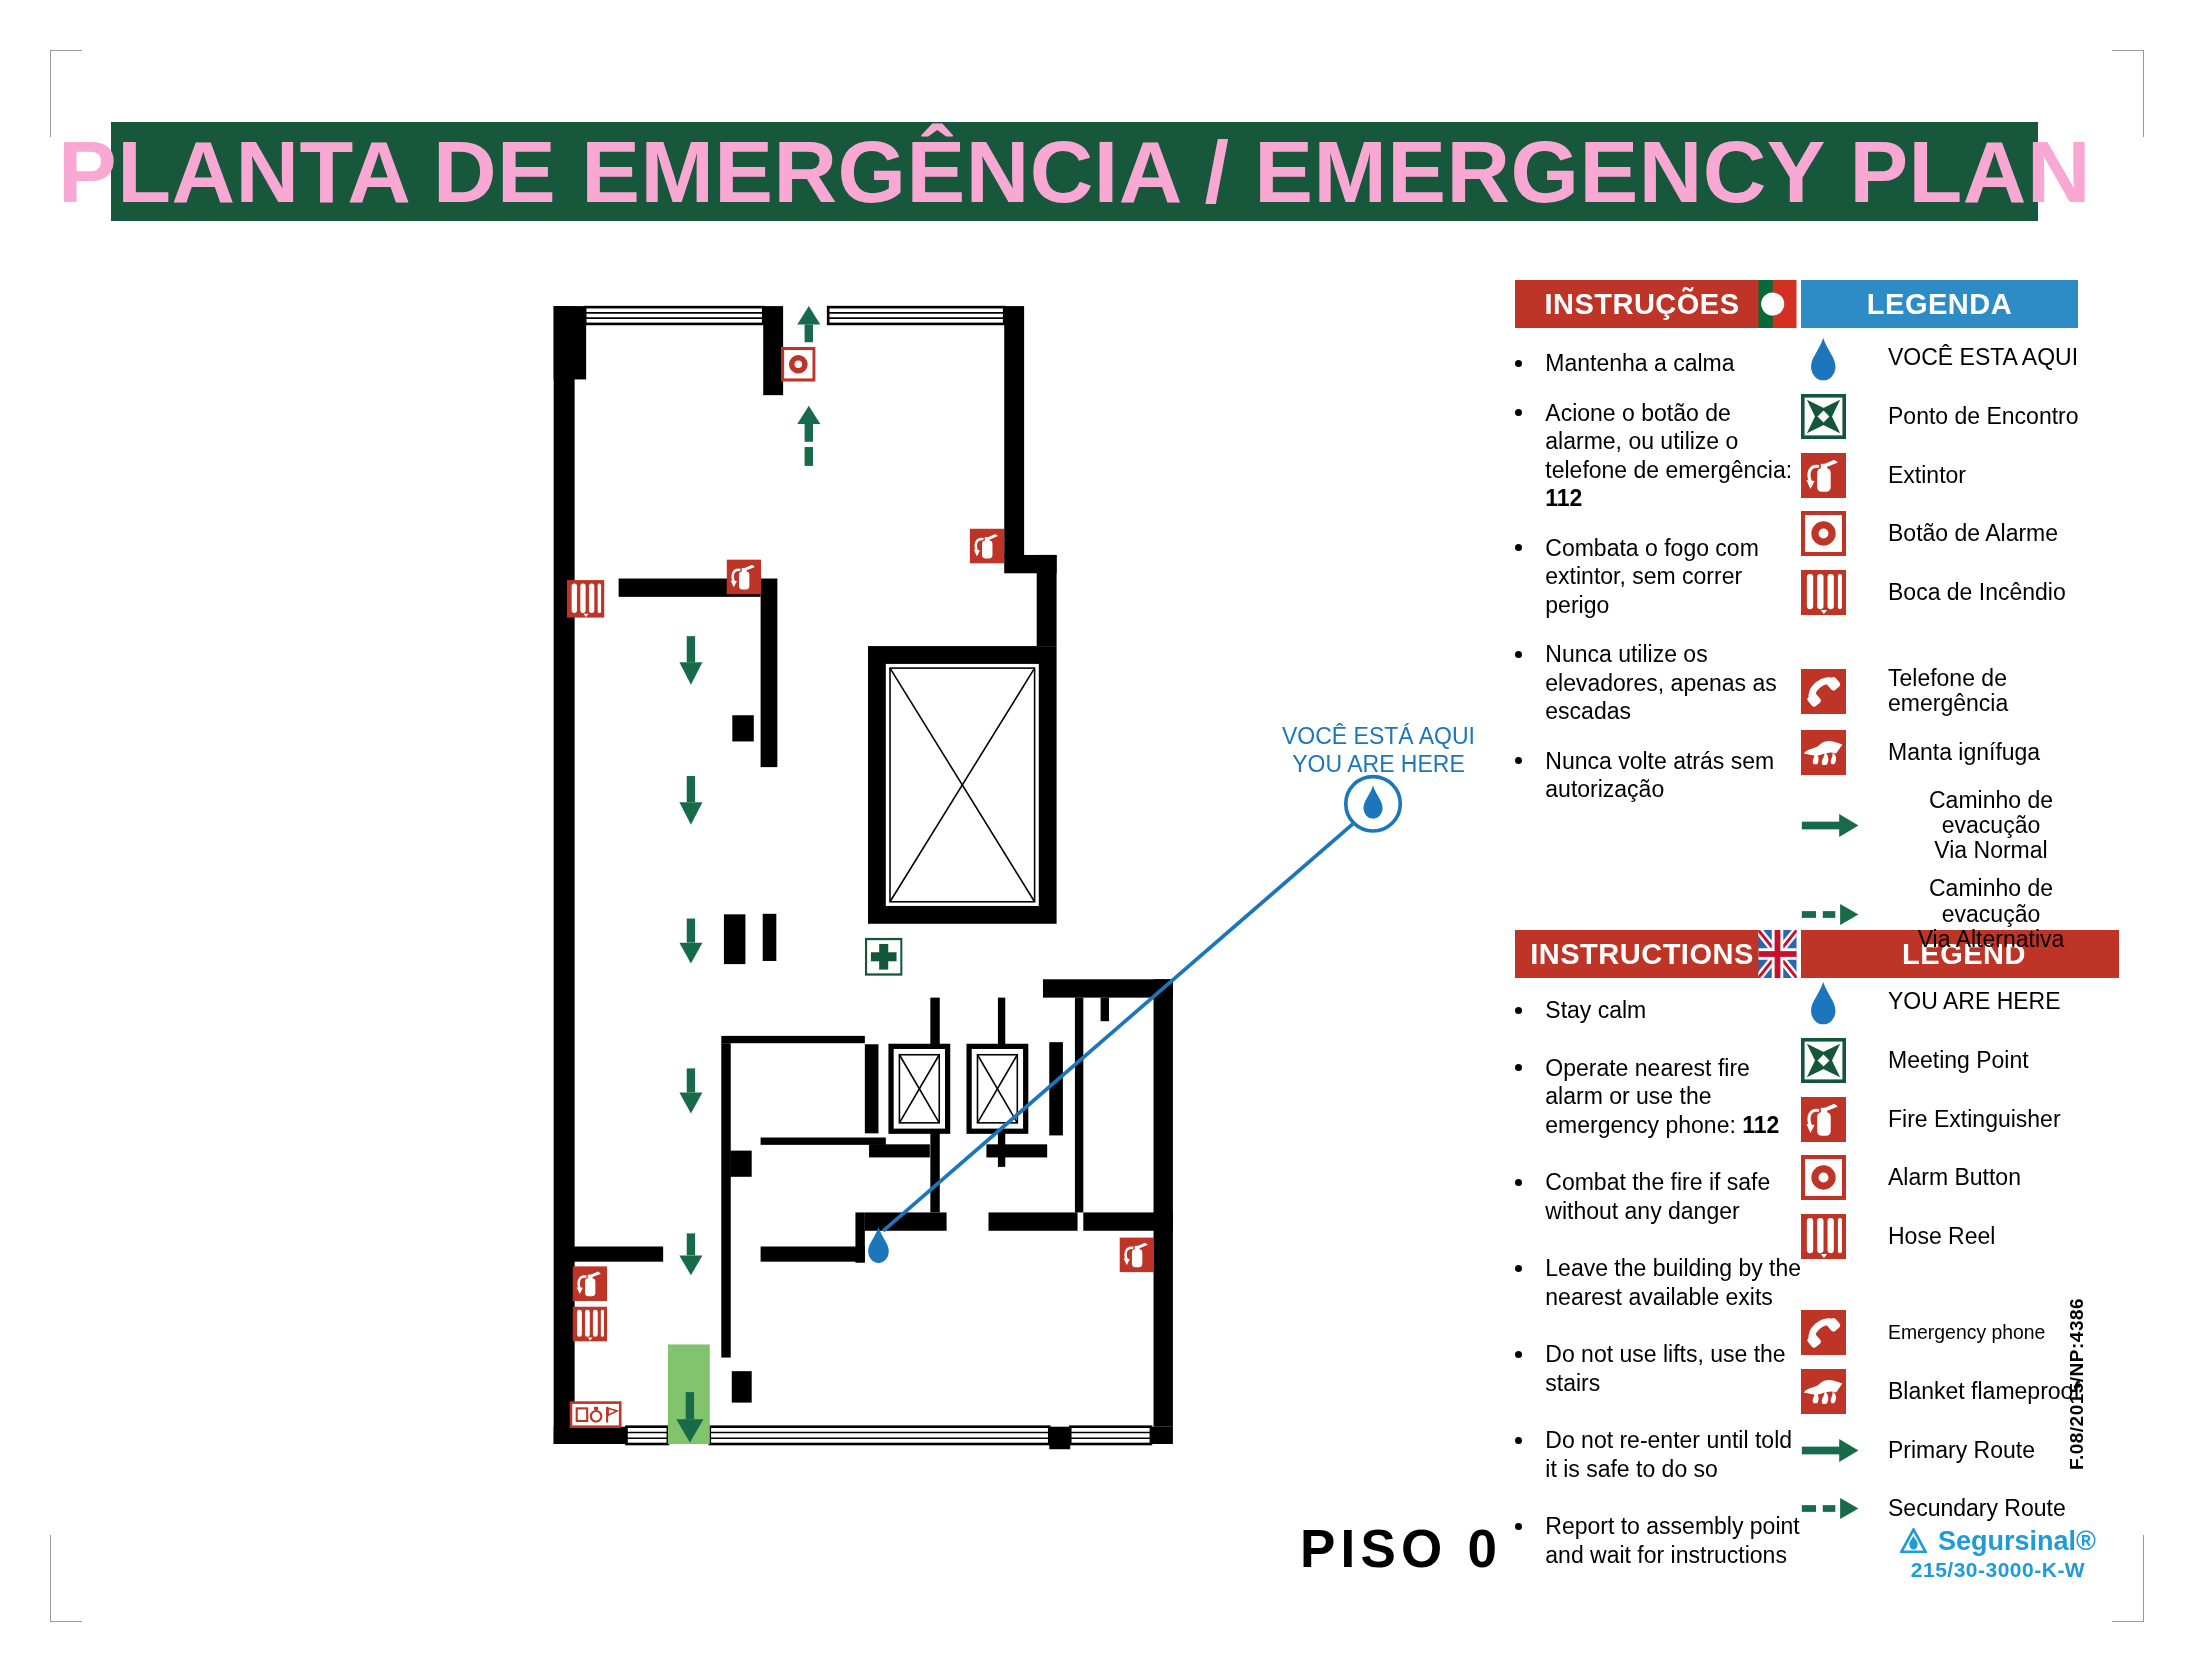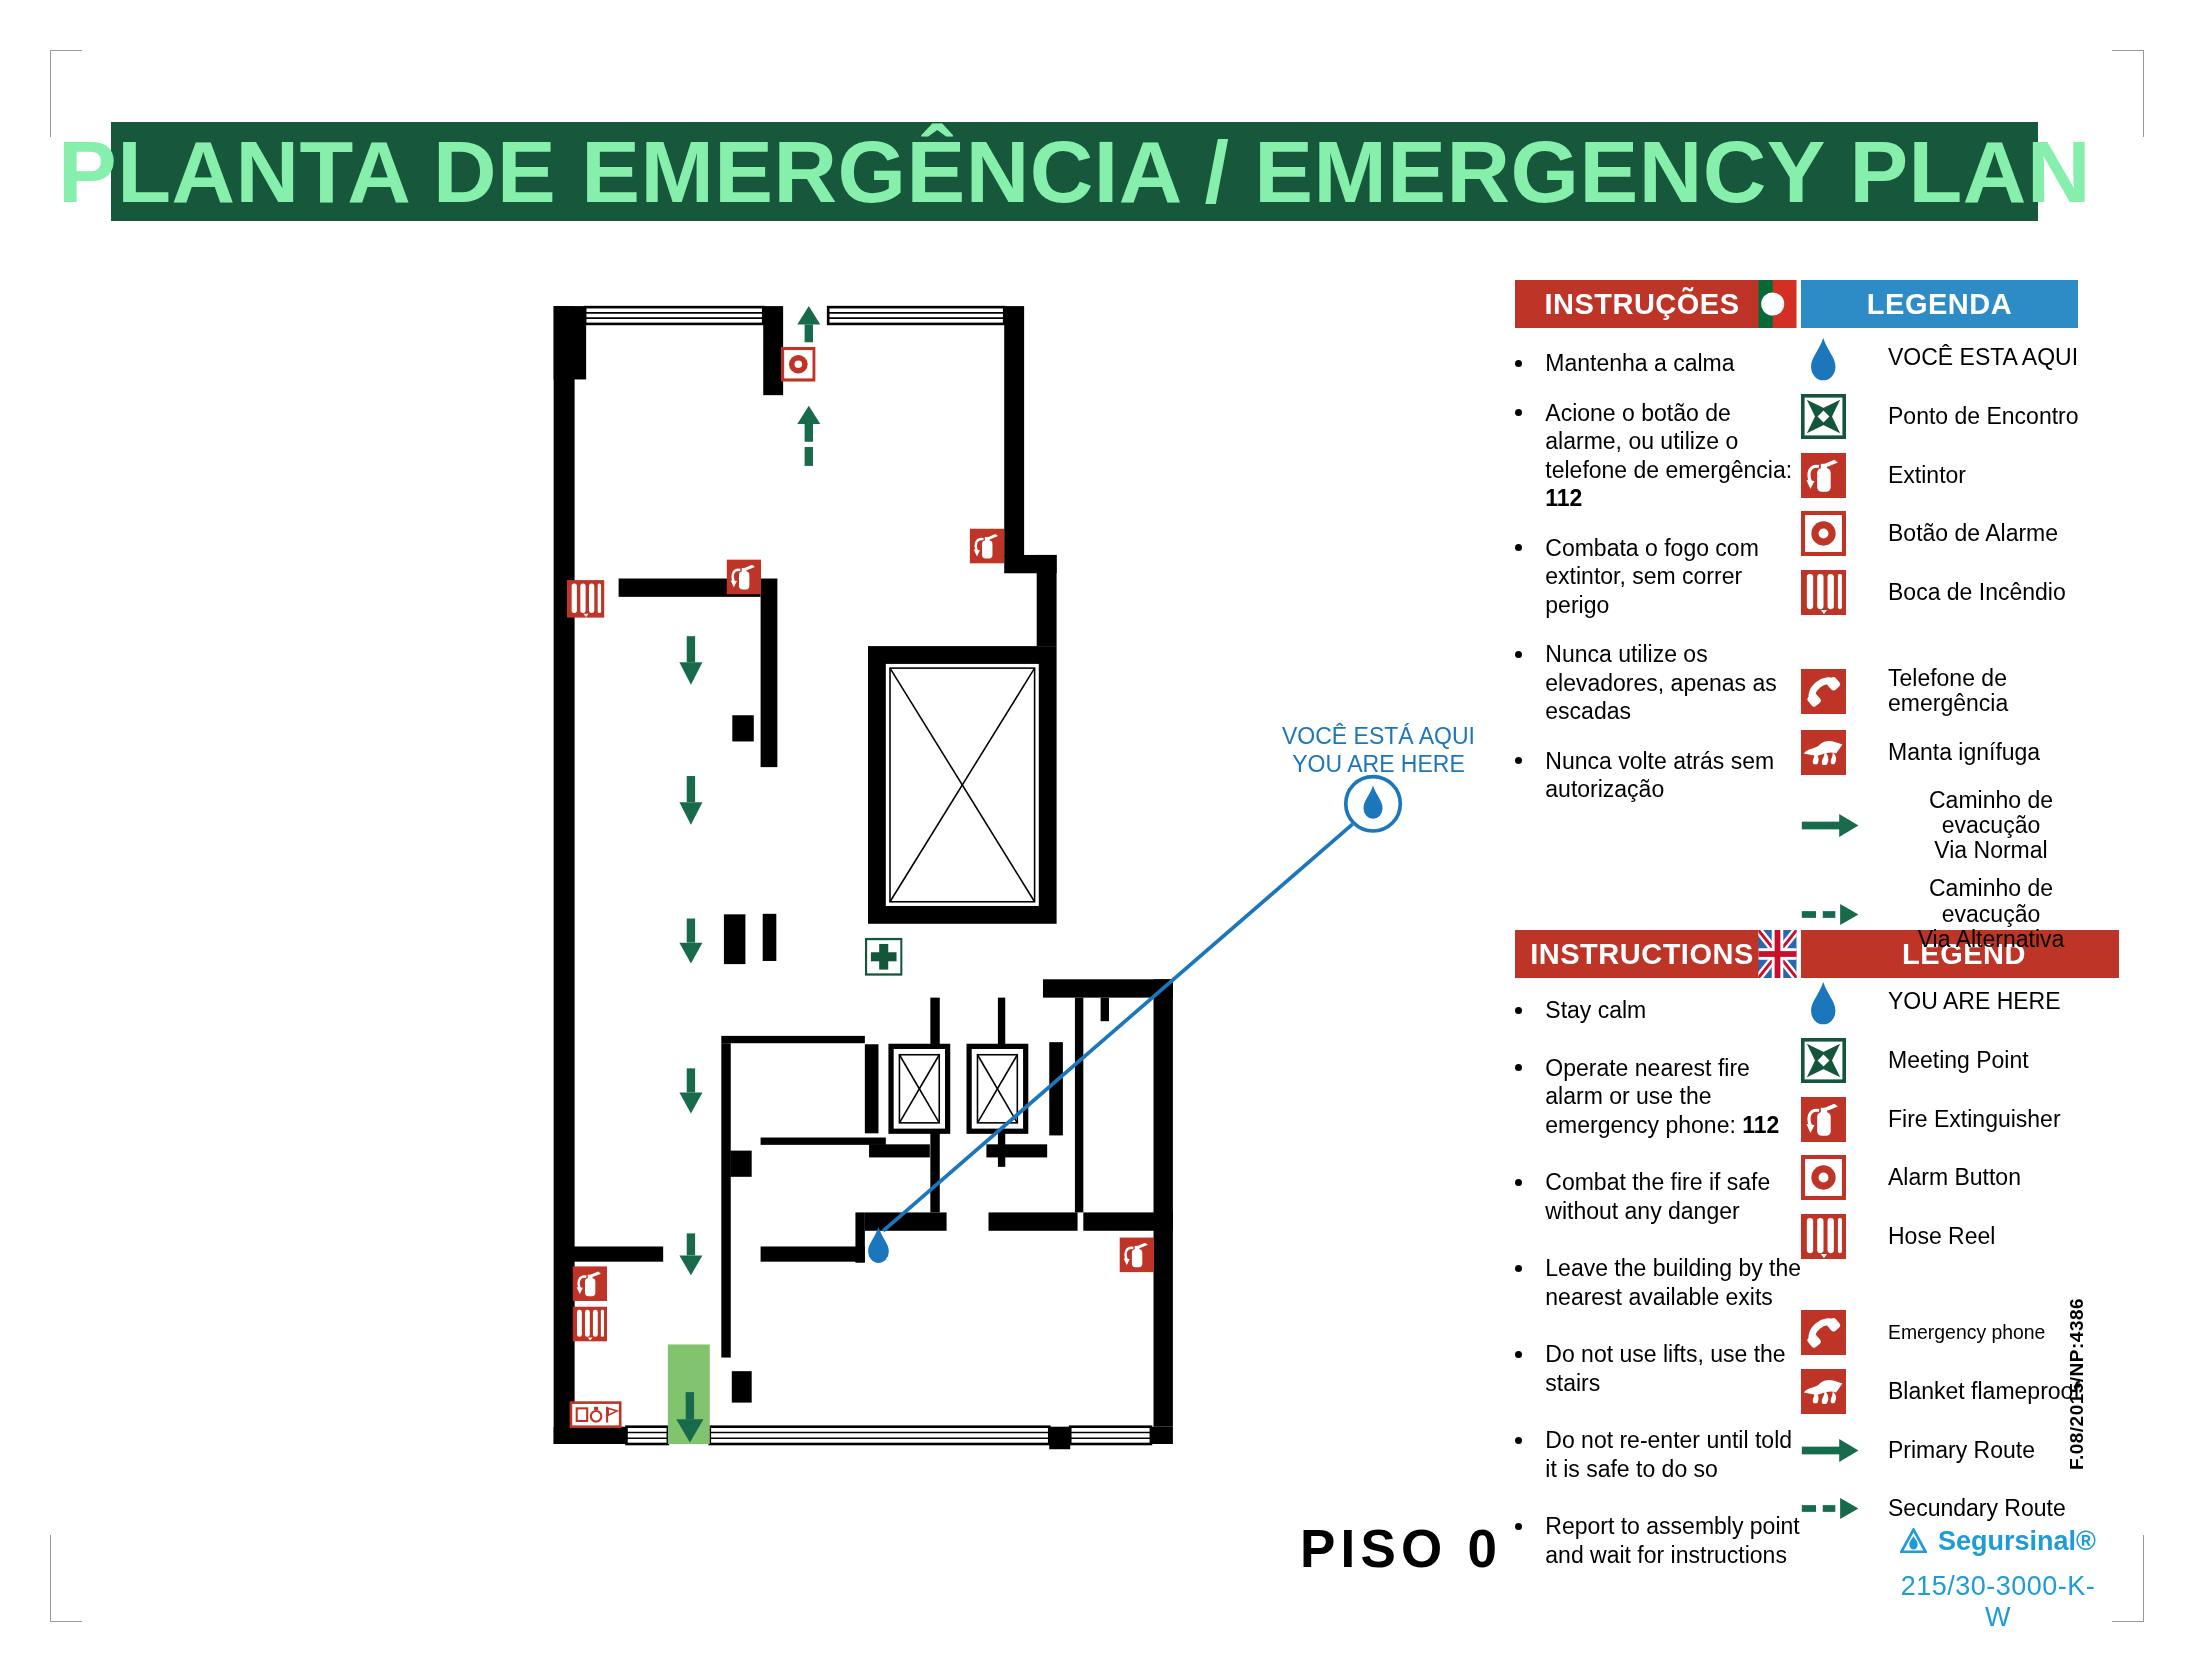--- a/index.html
+++ b/index.html
@@ -9,21 +9,21 @@
   html,body{margin:0;padding:0;background:#fff;}
   .page{position:relative;width:2194px;height:1672px;background:#fff;overflow:hidden;
         font-family:"Liberation Sans",sans-serif;color:#000;}
   .cropmark{position:absolute;width:31px;height:86px;border:0 solid #999;}
   .cm-tl{left:50px;top:50px;border-left-width:1.6px;border-top-width:1.6px;}
   .cm-tr{right:50px;top:50px;border-right-width:1.6px;border-top-width:1.6px;}
   .cm-bl{left:50px;bottom:50px;border-left-width:1.6px;border-bottom-width:1.6px;}
   .cm-br{right:50px;bottom:50px;border-right-width:1.6px;border-bottom-width:1.6px;}
 
   .banner{position:absolute;left:111px;top:122px;width:1927px;height:99px;
-          background:var(--banner-green);color:#86efac;display:flex;align-items:center;justify-content:center;
+          background:var(--banner-green);color:#f9a8d4;display:flex;align-items:center;justify-content:center;
           font-weight:bold;font-size:88px;letter-spacing:0.5px;white-space:nowrap;transform:scaleX(1);}
 
   .plan-wrap{position:absolute;left:545px;top:293px;width:975px;height:1184px;}
   .plan-wrap svg{display:block;width:100%;height:100%;}
 
   .callout-text{position:absolute;left:1258px;top:722px;width:241px;text-align:center;
                 color:var(--here-blue);font-size:23px;line-height:1.22;}
 
   .piso{position:absolute;left:1300px;top:1518px;font-size:53px;font-weight:bold;letter-spacing:5.2px;}
 
@@ -53,21 +53,21 @@
   .licon svg.drop{width:32.5px;height:45px;margin-left:6.3px;}
   .licon svg.arrow{width:59px;height:27px;}
   .llabel{font-size:23px;line-height:1.1;}
   .llabel.two{text-align:center;}
   .llabel.small{font-size:19.4px;}
 
   .brand{position:absolute;left:1893px;top:1526px;width:210px;color:var(--brand-blue);}
   .brand-line{display:flex;align-items:center;justify-content:center;gap:11px;}
   .brand-line svg{width:27px;height:27px;}
   .brand-name{font-size:27px;font-weight:bold;}
-  .brand-model{text-align:center;font-size:27px;font-weight:normal;margin-top:14px;letter-spacing:0.5px;}
+  .brand-model{text-align:center;font-size:21px;font-weight:bold;margin-top:1px;letter-spacing:0.5px;}
 
   .sidecode{position:absolute;left:2077px;top:1384px;transform:translate(-50%,-50%) rotate(-90deg);
             white-space:nowrap;font-size:19px;font-weight:bold;letter-spacing:0.5px;}
 </style>
 </head>
 <body>
 
 <svg width="0" height="0" style="position:absolute" aria-hidden="true">
   <defs>
     <symbol id="sym-ext" viewBox="0 0 100 100">

